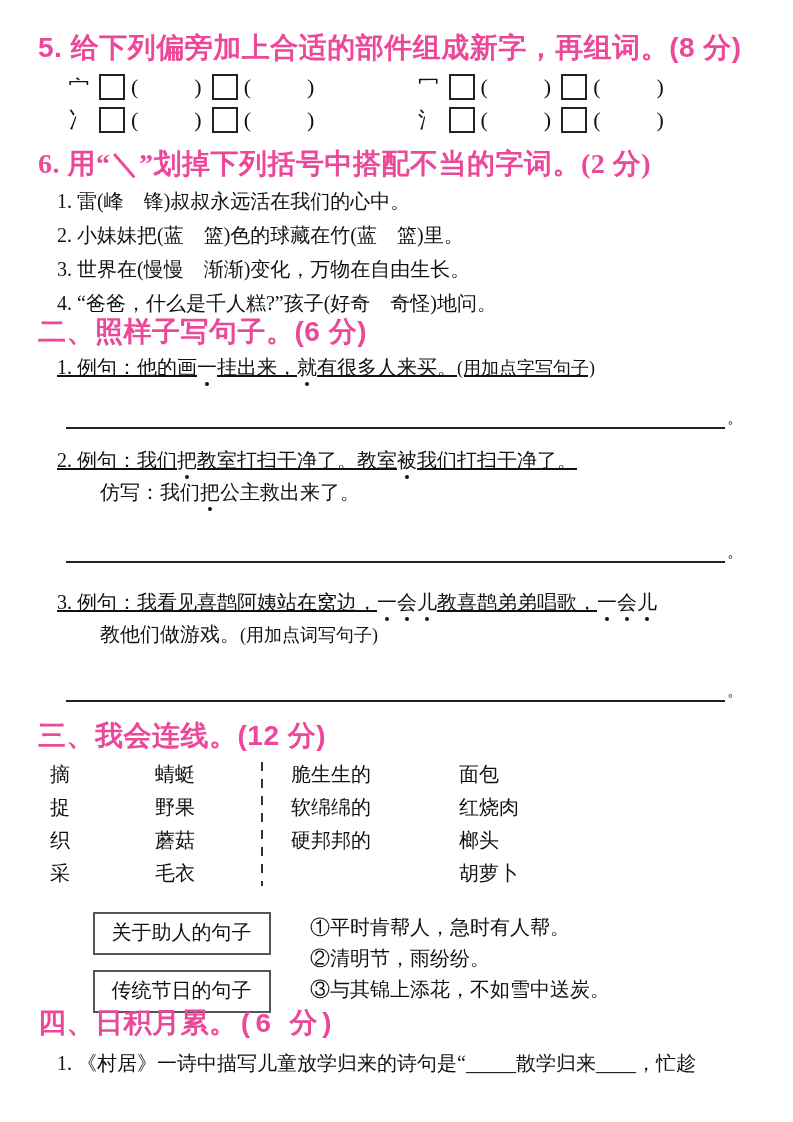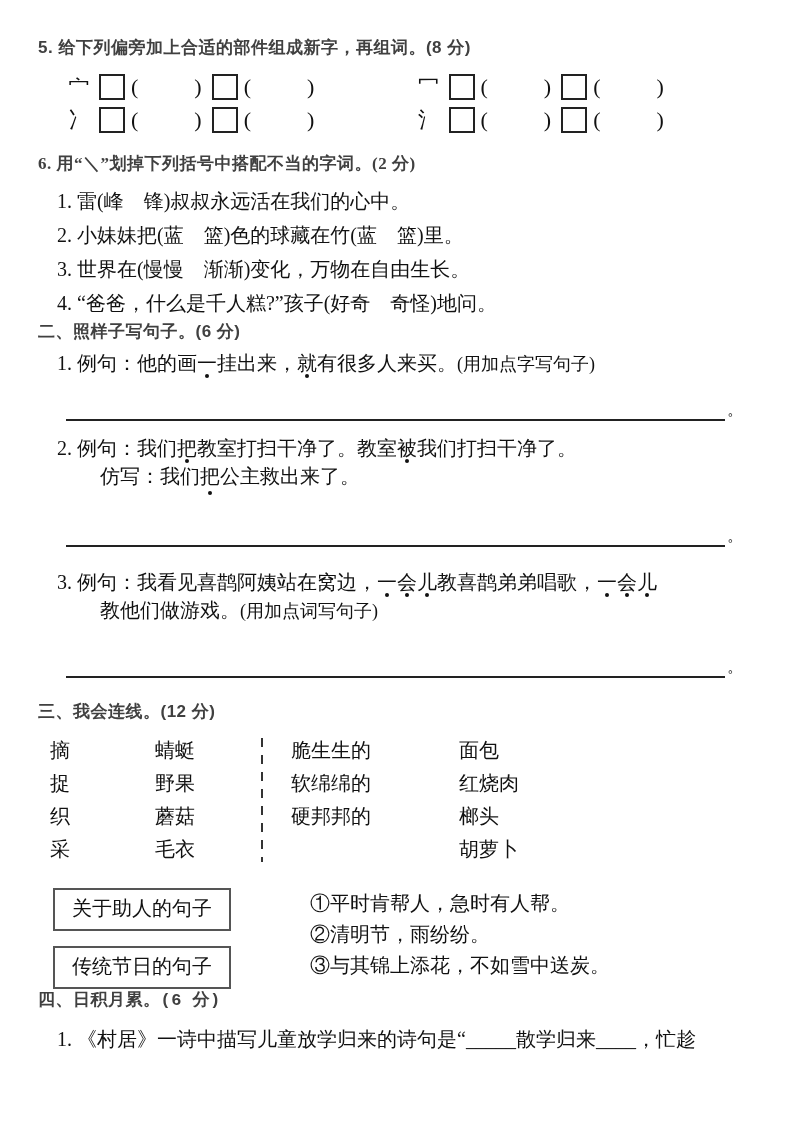--- a/index.html
+++ b/index.html
@@ -4,37 +4,37 @@
 <style>
   html,body{margin:0;padding:0;background:#fff;}
   .page{
     width:793px;height:1122px;box-sizing:border-box;
     padding:36px 50px 10px 38px;background:#fff;color:#111;
     font-family:"Liberation Serif","DejaVu Serif",serif;
     font-size:20px;overflow:hidden;position:relative;
   }
   .hdr{
     font-family:"Liberation Sans","DejaVu Sans",sans-serif;
-    font-weight:700;font-size:17px;line-height:24px;color:#404040;
+    font-weight:700;font-size:28px;line-height:24px;color:#ec4899;
     letter-spacing:0.5px;
   }
   
   .rad-rows{margin-top:10px;}
   .rad-row{display:flex;align-items:center;padding-left:28px;height:33px;}
   .rad-group{display:flex;align-items:center;width:338px;}
   .rad-group + .rad-group{margin-left:22px;}
   .radical{display:inline-block;width:26px;font-size:21px;text-align:center;}
   .sqbox{display:inline-block;width:22px;height:22px;border:2px solid #222;margin-left:7px;background:#fff;}
   .paren{font-size:22px;margin-left:6px;}
   .pgap{display:inline-block;width:50px;}
   
   .q6-list{margin-top:8px;}
   .q6-item{margin-left:19px;line-height:34px;}
   
-  .s2-line{margin-left:19px;line-height:22px;margin-top:8px;}
+  .s2-line{margin-left:19px;line-height:30px;margin-top:8px;text-decoration:underline;}
   .s2-cont{margin-left:62px;line-height:30px;margin-top:2px;}
   .note{font-size:18px;}
   .dotchar{position:relative;display:inline-block;}
   .dotchar::after{
     content:"";position:absolute;left:50%;bottom:-4px;
     width:4px;height:4px;margin-left:-2px;border-radius:50%;background:#111;
   }
   .ans{display:flex;align-items:flex-end;margin-left:28px;margin-top:20px;height:26px;}
   .ans-line{width:662px;border-bottom:2px solid #222;height:22px;}
   .ans-period{font-size:16px;margin-left:2px;}
@@ -42,21 +42,21 @@
   .match{display:flex;margin-top:10px;line-height:33px;}
   .m-col div{white-space:nowrap;}
   .m-c1{margin-left:12px;width:105px;}
   .m-c2{width:78px;}
   .m-div{width:2px;margin:4px 28px 0 28px;height:124px;
     background-image:repeating-linear-gradient(to bottom,#333 0 9px,transparent 9px 17px);}
   .m-c3{width:168px;}
   .m-c4{width:auto;}
   
   .classify{display:flex;margin-top:22px;}
-  .cls-left{width:272px;padding-left:15px;box-sizing:border-box;}
+  .cls-left{width:272px;padding-left:15px;box-sizing:border-box;text-align:center;}
   .label-box{
     border:2px solid #555;display:inline-block;padding:5px 17px 7px 17px;
     font-size:20px;background:#fff;
   }
   .label-box.second{margin-top:15px;}
   .cls-right{flex:1;line-height:31px;}
   
   .s4-l1{margin-left:19px;line-height:32px;margin-top:10px;}
   .sec-gap-q6{margin-top:16px;font-family:Liberation Serif, serif;}
   .sec-gap-2{}

